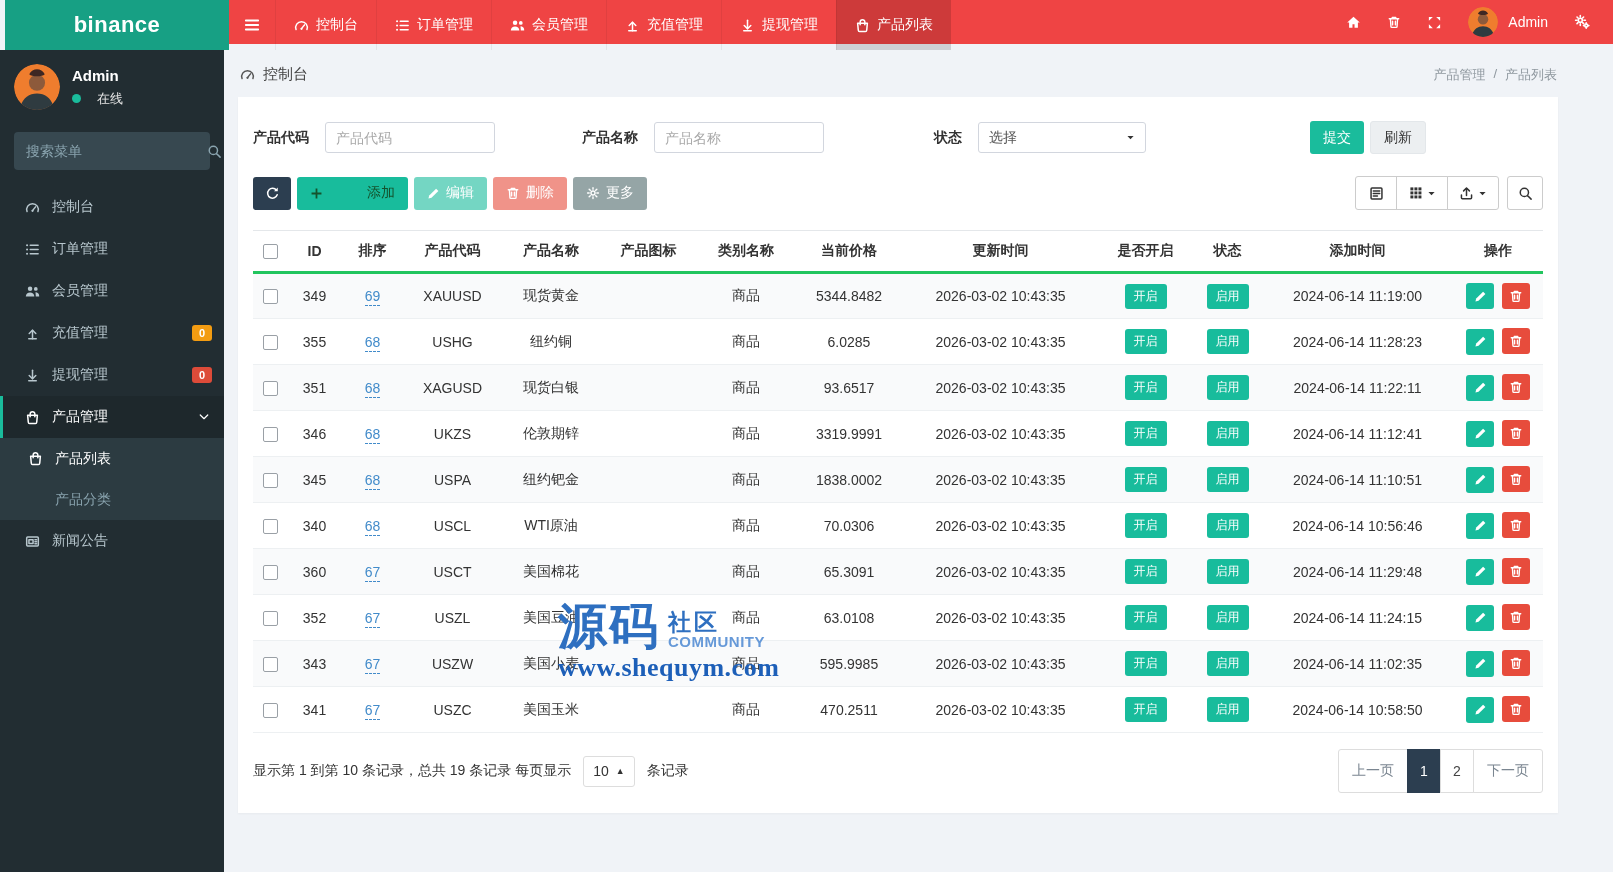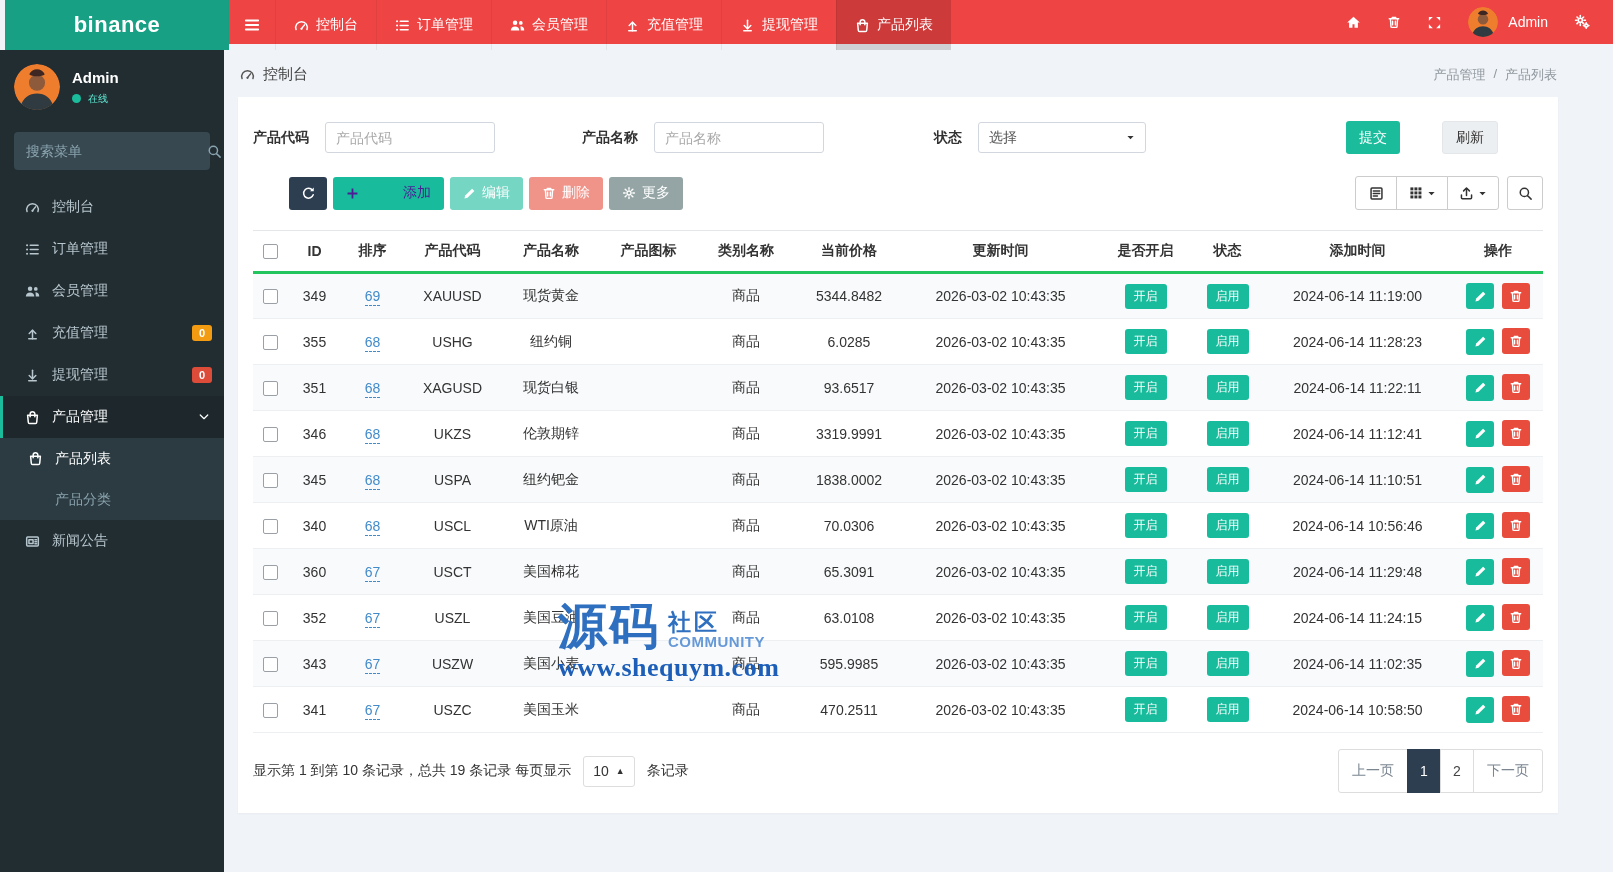--- a/index.html
+++ b/index.html
@@ -19,21 +19,21 @@
   .header-right .icon { cursor:pointer; }
   .hdr-user { display:flex; align-items:center; gap:10px; cursor:pointer; }
   .avatar-sm { width:30px; height:30px; border-radius:50%; overflow:hidden; }
   .hdr-username { color:#fff; font-size:14px; }
 
   
   .sidebar { position:absolute; top:50px; left:0; bottom:0; width:224px; background:#222d32; z-index:10; }
   .user-panel { display:flex; align-items:center; gap:12px; padding:14px 14px 12px 14px; }
   .avatar-lg { width:46px; height:46px; border-radius:50%; overflow:hidden; }
   .user-name { color:#fff; font-weight:bold; font-size:15px; margin-bottom:6px; }
-  .user-status { color:#5eead4; font-size:10px; display:flex; align-items:center; gap:7px; }
+  .user-status { color:#e5e5e5; font-size:13px; display:flex; align-items:center; gap:16px; }
   .status-dot { width:9px; height:9px; border-radius:50%; background:#1abc9c; display:inline-block; }
   .sidebar-search { margin:10px 14px 16px 14px; height:38px; background:#374850; border-radius:4px; display:flex; align-items:center; padding:0 12px; }
   .sidebar-search input { flex:1; background:transparent; border:none; outline:none; color:#ccc; font-size:14px; font-family:inherit; }
   .sidebar-search input::placeholder { color:#8aa4af; }
   .sidebar-search .icon { color:#8aa4af; cursor:pointer; }
   .smenu { list-style:none; }
   .smenu-item { display:flex; align-items:center; gap:11px; height:42px; padding-left:21px; padding-right:12px; color:#b8c7ce; font-size:14px; cursor:pointer; border-left:3px solid transparent; }
   .smenu-item .icon { width:17px; color:#b8c7ce; }
   .smenu-item.active-parent { background:#1e282c; border-left-color:#1abc9c; color:#fff; }
   .smenu-item.active-parent .icon { color:#fff; }
@@ -59,28 +59,28 @@
   
   .filter-row { display:flex; align-items:center; padding-top:10px; }
   .fgroup { display:flex; align-items:center; }
   .flabel { font-weight:bold; color:#333; font-size:14px; margin-right:16px; }
   .ftext { width:170px; height:31px; border:1px solid #d2d6de; border-radius:3px; padding:0 10px; font-size:14px; color:#555; font-family:inherit; outline:none; }
   .ftext::placeholder { color:#a8a8a8; }
   .fselect { width:168px; height:31px; border:1px solid #d2d6de; border-radius:3px; background:#fff; display:flex; align-items:center; padding:0 10px; color:#555; cursor:pointer; }
   .fselect .caret { margin-left:auto; color:#333; }
   .g2 { margin-left:87px; } .g3 { margin-left:110px; }
   .fbtns { margin-left:164px; display:flex; gap:6px; }
-  .btn { display:inline-flex; align-items:center; justify-content:center; gap:6px; height:33px; padding:0 13px; font-size:14px; border:none; border-radius:3px; cursor:pointer; font-family:inherit;margin-left:36px; }
+  .btn { display:inline-flex; align-items:center; justify-content:center; gap:6px; height:33px; padding:0 13px; font-size:14px; border:none; border-radius:3px; cursor:pointer; font-family:inherit; }
   .btn-submit { background:#1abc9c; color:#fff; }
   .btn-refresh { background:#eceff1; color:#333; border:1px solid #e3e7ea; }
 
   
   .toolbar { display:flex; align-items:center; margin-top:22px; }
   .btn-dark { background:#2c3e50; color:#fff; width:38px; padding:0; }
-  .btn-add { background:#18bc9c; color:#4c1d95; margin-left:6px;gap:44px; }
+  .btn-add { background:#18bc9c; color:#14532d; margin-left:6px;gap:44px; }
   .btn-edit { background:#18bc9c; color:#fff; margin-left:6px; opacity:.6; cursor:default; }
   .btn-del { background:#e74c3c; color:#fff; margin-left:6px; opacity:.6; cursor:default; }
   .btn-more { background:#95a5a6; color:#fff; margin-left:6px; }
   .tool-right { margin-left:auto; display:flex; align-items:center; }
   .vgroup { display:flex; }
   .vbtn { width:42px; height:34px; background:#fff; border:1px solid #ccc; display:flex; align-items:center; justify-content:center; gap:4px; color:#333; cursor:pointer; margin-left:-1px; }
   .vbtn:first-child { border-radius:3px 0 0 3px; margin-left:0; }
   .vbtn:last-child { border-radius:0 3px 3px 0; }
   .vbtn.wide { width:52px; }
   .btn-search-tool { width:36px; height:34px; background:#fff; border:1px solid #ccc; border-radius:3px; margin-left:8px; display:flex; align-items:center; justify-content:center; color:#333; cursor:pointer; }

